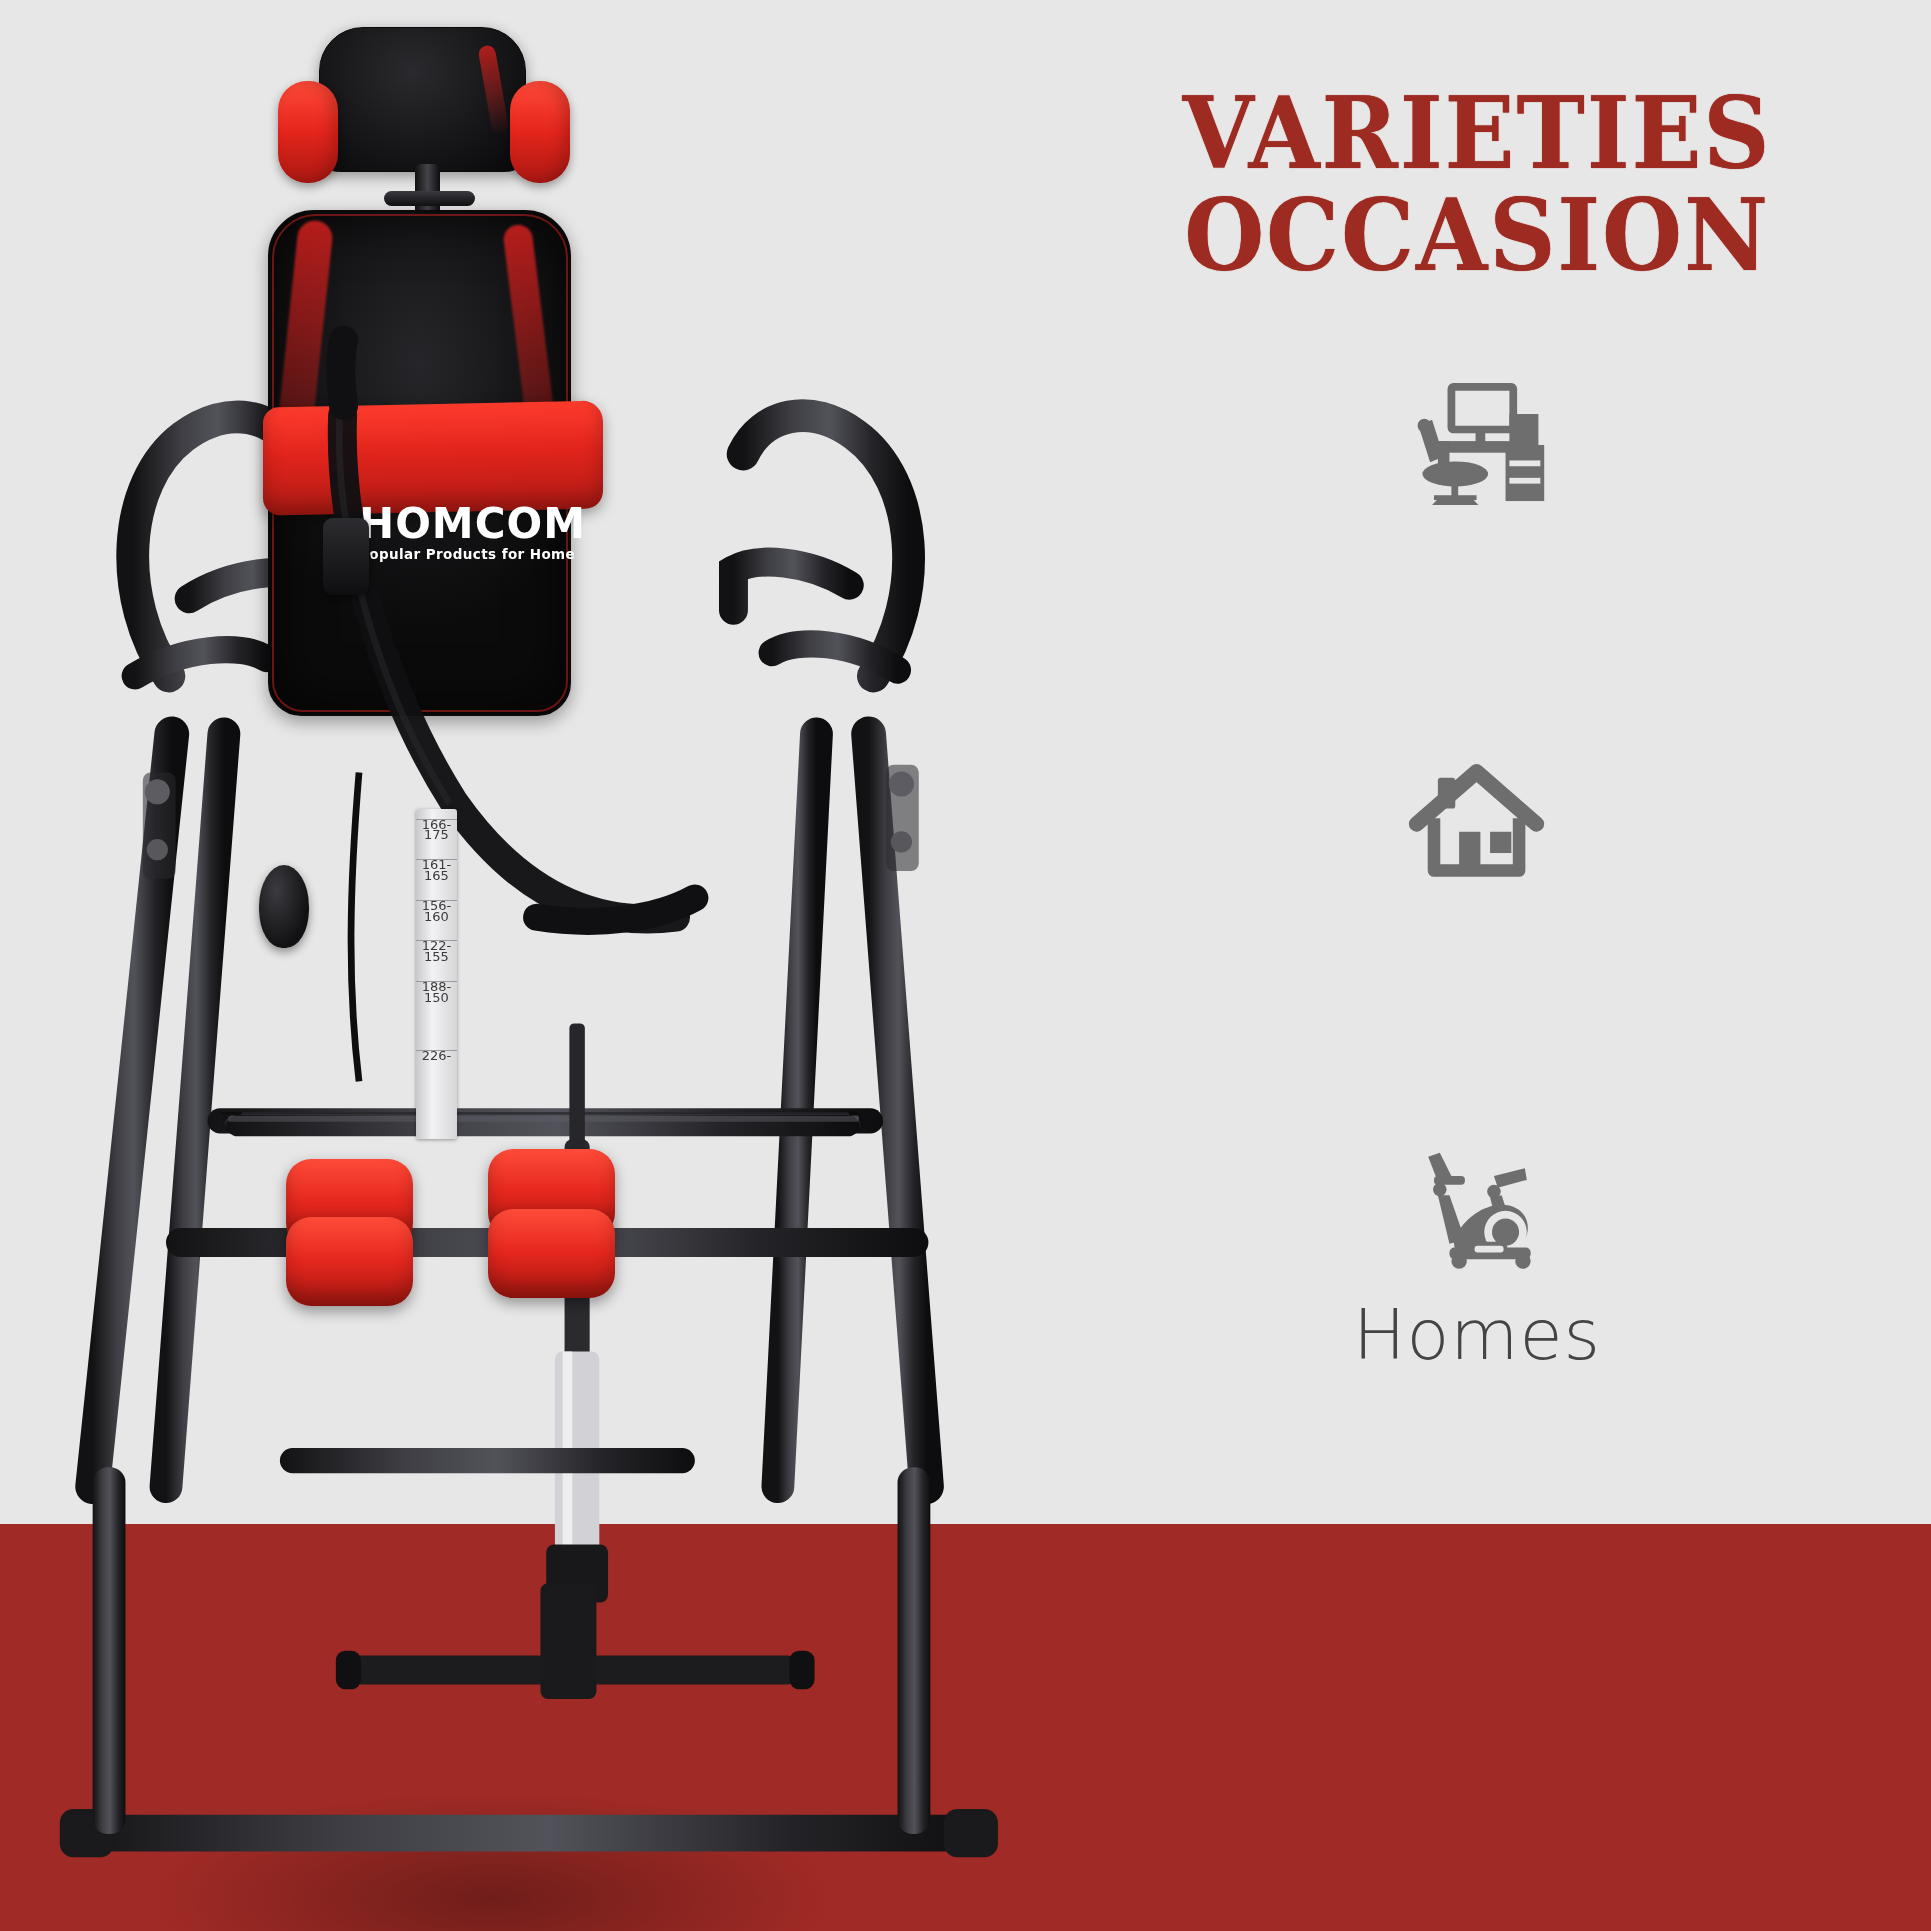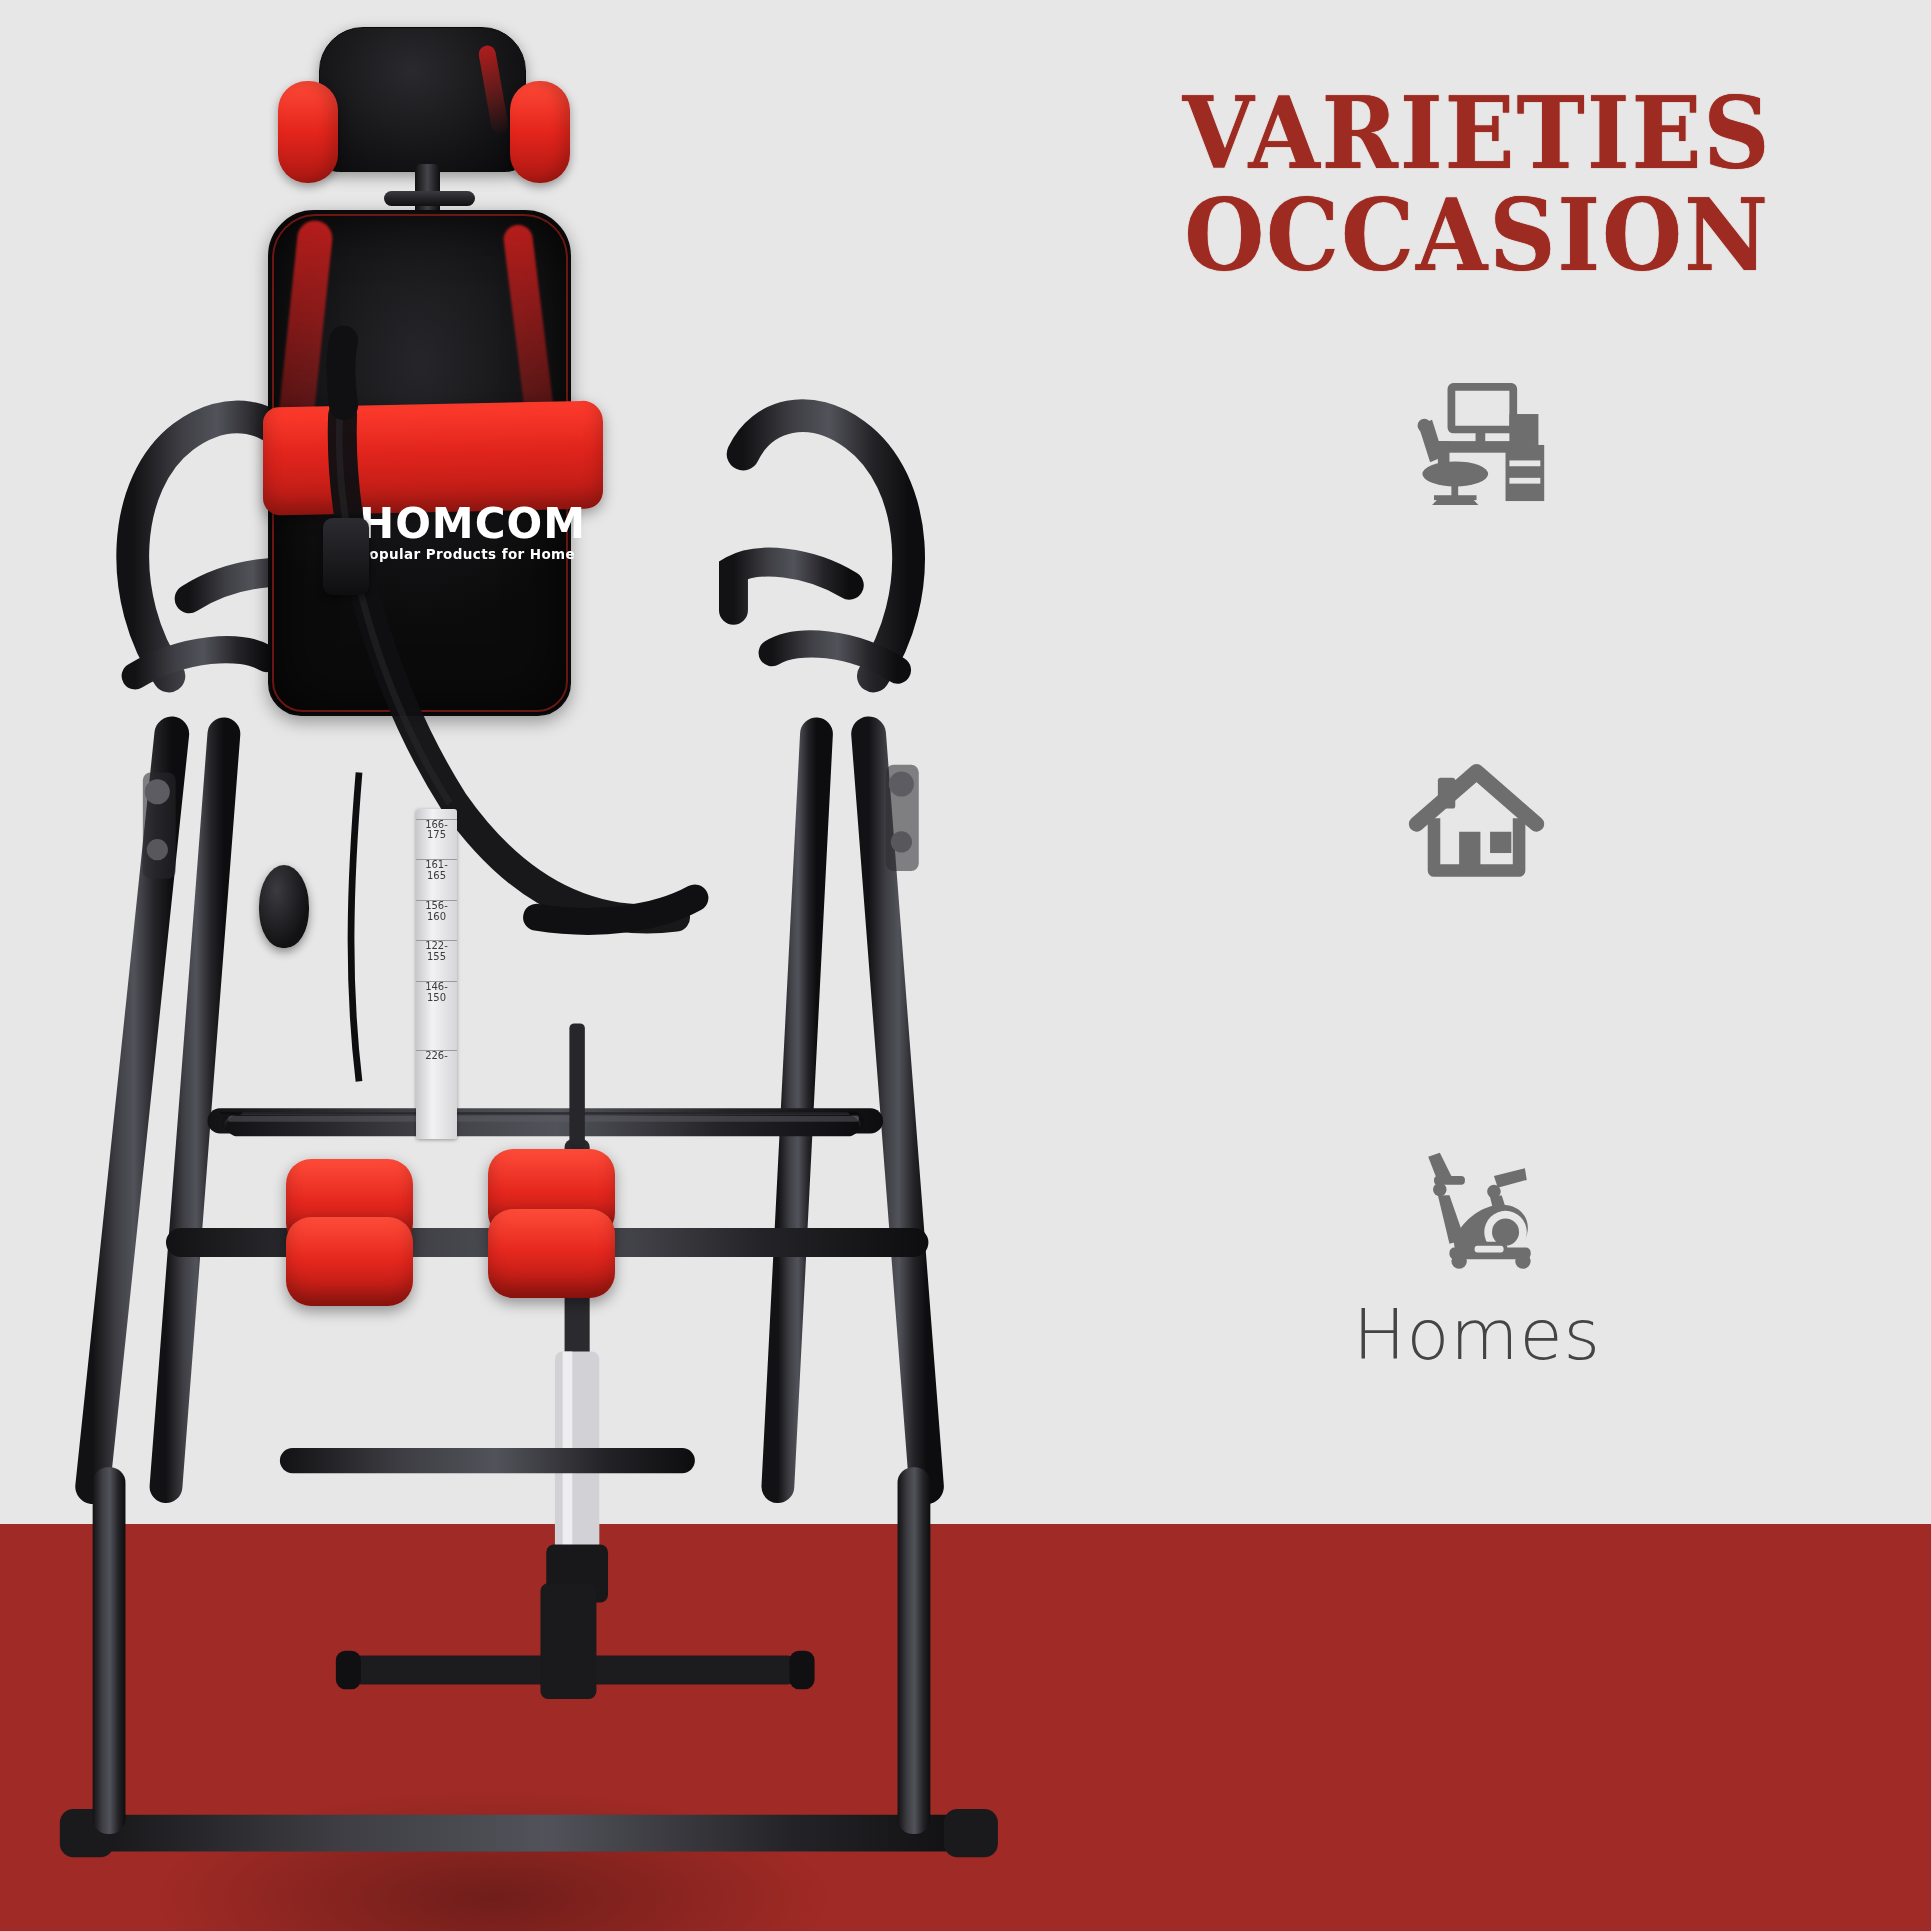--- a/index.html
+++ b/index.html
@@ -149,21 +149,21 @@
   
   .scale{
     position:absolute;left:416px;top:809px;width:41px;height:330px;
     background:linear-gradient(90deg,#c9c9cc,#f2f2f4 40%,#d6d6d9 100%);
     border-radius:2.9px;
     box-shadow:0 1px 3.9px rgba(0,0,0,.35);
   }
   .scale-row{
     position:absolute;left:0;width:41px;
     font-family:"DejaVu Sans", sans-serif;
-    font-size:10px;color:#3a3a3a;text-align:center;
+    font-size:13px;color:#3a3a3a;text-align:center;
     border-top:1px solid #9a9a9e;
     line-height:10.6px;
   }
 
   
   .pump{
     position:absolute;left:259px;top:865px;width:50px;height:83px;
     background:radial-gradient(ellipse at 35% 30%,#3b3b40,#121214 70%);
     border-radius:50% 50% 46% 46%;
     box-shadow:0 3.9px 9.7px rgba(0,0,0,.4);
@@ -296,21 +296,21 @@
     </svg>
     <div class="buckle"></div>
 
     <div class="pump"></div>
 
     <div class="scale">
       <div class="scale-row" style="top:9.7px;">166-175</div>
       <div class="scale-row" style="top:50px;">161-165</div>
       <div class="scale-row" style="top:91px;">156-160</div>
       <div class="scale-row" style="top:131px;">122-155</div>
-      <div class="scale-row" style="top:172px;">146-150</div>
+      <div class="scale-row" style="top:172px;">188-150</div>
       <div class="scale-row" style="top:241px;">226-</div>
     </div>
 
     <svg width="1023" height="1931" style="position:absolute;left:0;top:0;pointer-events:none;" viewBox="0 0 1060 2000">
       <rect x="585" y="1180" width="26" height="240" rx="8" fill="#2a2a2f"></rect>
       <circle cx="598" cy="1235" r="22" fill="#17171a"></circle>
       <rect x="575" y="1400" width="46" height="220" rx="8" fill="#d2d2d6"></rect>
       <rect x="583" y="1400" width="10" height="220" fill="#eeeef1"></rect>
       <rect x="566" y="1600" width="64" height="60" rx="8" fill="#18181b"></rect>
       <rect x="590" y="1060" width="16" height="130" rx="5" fill="#26262b"></rect>

